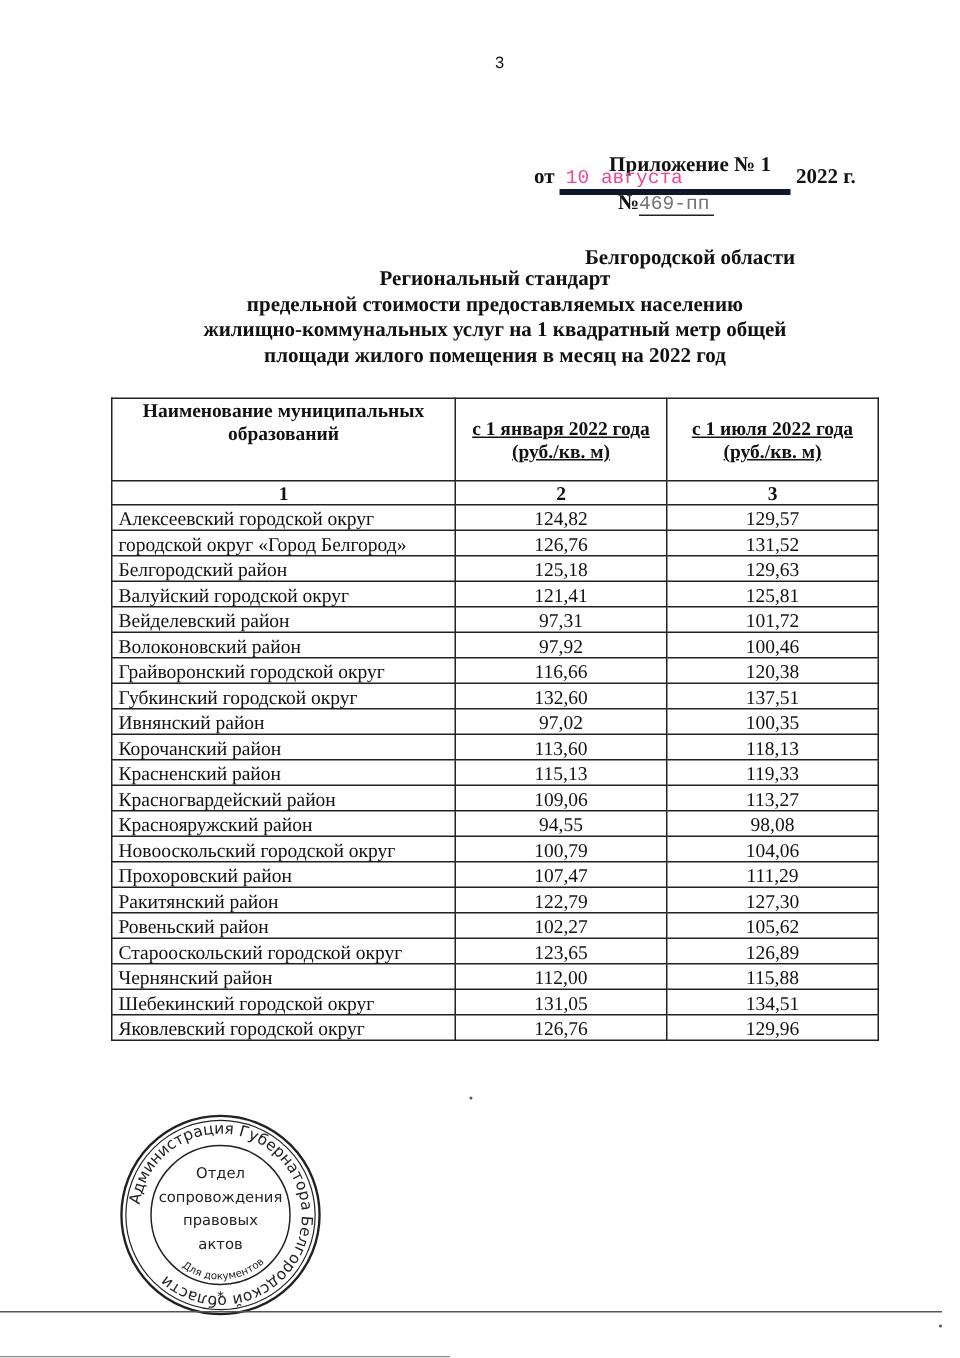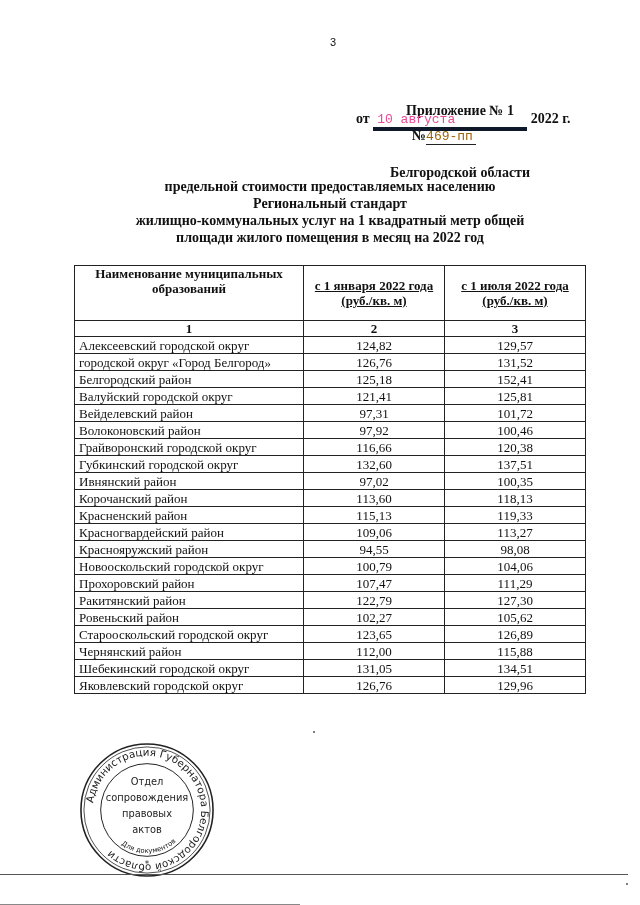--- a/index.html
+++ b/index.html
@@ -6,21 +6,21 @@
   body {
     width: 640px; height: 905px; background: #ffffff; position: relative; overflow: hidden;
     font-family: "Liberation Serif", "DejaVu Serif", serif; color: #111;
   }
   .page-num { position: absolute; left: 330px; top: 36px; font-size: 11px; font-family: "Liberation Sans", sans-serif; }
   .appendix { position: absolute; left: 330px; top: 58px; width: 260px; text-align: center; font-weight: bold; font-size: 14px; line-height: 18px; }
   .appendix .line { display: block; white-space: nowrap; margin-top: 44px; }
   .date-line { position: absolute; left: 356px; top: 111px; font-size: 14px; font-weight: bold; white-space: nowrap; }
   .date-line .filled { display: inline-block; width: 150px; border-bottom: 4px solid #0f172a; font-family: "Liberation Mono", monospace; font-weight: normal; font-size: 13px; color: #ec4899; padding-left: 4px; line-height: 14px; }
   .num-line { position: absolute; left: 412px; top: 128px; font-size: 14px; font-weight: bold; white-space: nowrap; }
-  .num-line .filled { display: inline-block; width: 50px; border-bottom: 1px solid #222; font-family: "Liberation Mono", monospace; font-weight: normal; font-size: 13px; color: #a16207; line-height: 14px; }
+  .num-line .filled { display: inline-block; width: 50px; border-bottom: 1px solid #222; font-family: "Liberation Mono", monospace; font-weight: normal; font-size: 13px; color: #737373; line-height: 14px; }
   .title { position: absolute; left: 90px; top: 178px; width: 480px; text-align: center; font-weight: bold; font-size: 14px; line-height: 17px; }
   .title .line { display: block; white-space: nowrap; }
   table.std { position: absolute; left: 74px; top: 265px; border-collapse: collapse; font-size: 13px; }
   table.std td, table.std th { border: 1px solid #222; padding: 0 4px; height: 16px; line-height: 15px; }
   table.std th { font-weight: bold; text-align: center; vertical-align: top; }
   table.std .hdr th { height: 54px; }
   table.std .hdr th.c2, table.std .hdr th.c3 { vertical-align: middle; text-decoration: underline; }
   table.std td.name { text-align: left; width: 220px; white-space: nowrap; }
   table.std td.num { text-align: center; width: 132px; }
   table.std .idx th { height: 15px; line-height: 15px; }
@@ -41,22 +41,22 @@
 <div class="date-line">
   <span>от</span>
   <span class="filled">10 августа</span>
   <span>2022 г.</span>
 </div>
 <div class="num-line">
   <span>№</span><span class="filled">469-пп</span>
 </div>
 
 <div class="title">
+  <span class="line">Региональный стандарт</span>
   <span class="line">предельной стоимости предоставляемых населению</span>
-  <span class="line">Региональный стандарт</span>
   <span class="line">жилищно-коммунальных услуг на 1 квадратный метр общей</span>
   <span class="line">площади жилого помещения в месяц на 2022 год</span>
 </div>
 
 <table class="std">
   <thead>
     <tr class="hdr">
       <th class="c1" style="width:220px">Наименование муниципальных образований</th>
       <th class="c2" style="width:132px">с 1 января 2022 года (руб./кв. м)</th>
       <th class="c3" style="width:130px">с 1 июля 2022 года (руб./кв. м)</th>
@@ -74,21 +74,21 @@
         <td class="num">129,57</td>
       </tr>
       <tr>
         <td class="name">городской округ «Город Белгород»</td>
         <td class="num">126,76</td>
         <td class="num">131,52</td>
       </tr>
       <tr>
         <td class="name">Белгородский район</td>
         <td class="num">125,18</td>
-        <td class="num">152,41</td>
+        <td class="num">129,63</td>
       </tr>
       <tr>
         <td class="name">Валуйский городской округ</td>
         <td class="num">121,41</td>
         <td class="num">125,81</td>
       </tr>
       <tr>
         <td class="name">Вейделевский район</td>
         <td class="num">97,31</td>
         <td class="num">101,72</td>

